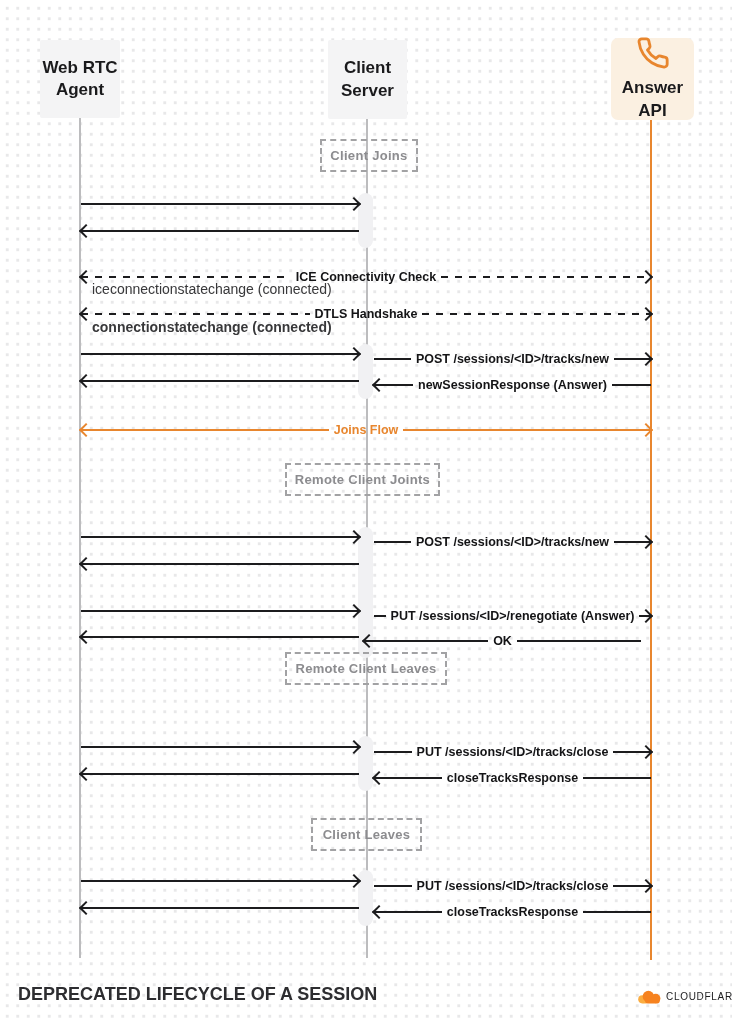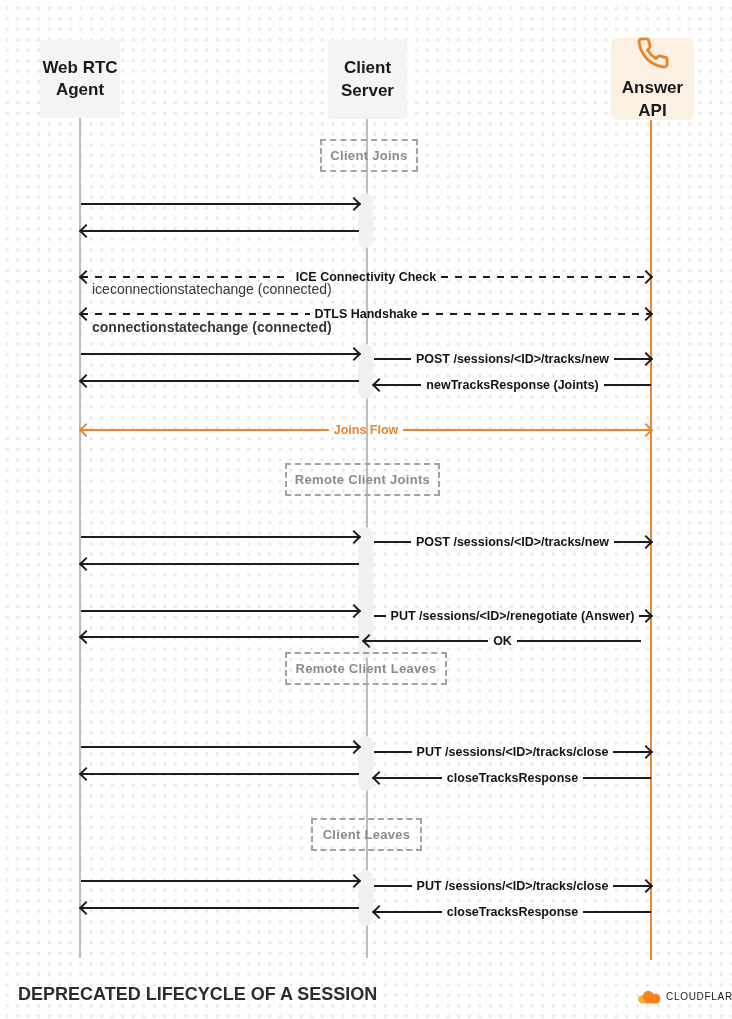--- a/index.html
+++ b/index.html
@@ -120,21 +120,21 @@
   </div>
   <div class="msg" style="left:374px; top:352px; width:277px;">
     <span class="seg"></span>
       <span class="lbl">POST /sessions/&lt;ID&gt;/tracks/new</span>
       <span class="seg"></span>
       <span class="head r"></span>
   </div>
   <div class="msg" style="left:374px; top:378px; width:277px;">
     <span class="head l"></span>
       <span class="seg"></span>
-      <span class="lbl">newTracksResponse (Joints)</span>
+      <span class="lbl">newSessionResponse (Answer)</span>
       <span class="seg"></span>
   </div>
   <div class="msg" style="left:81px; top:374px; width:278px;">
     <span class="head l"></span>
       <span class="seg"></span>
   </div>
 
   <div class="msg orange" style="left:81px; top:423px; width:570px;">
     <span class="head l"></span>
       <span class="seg"></span>

